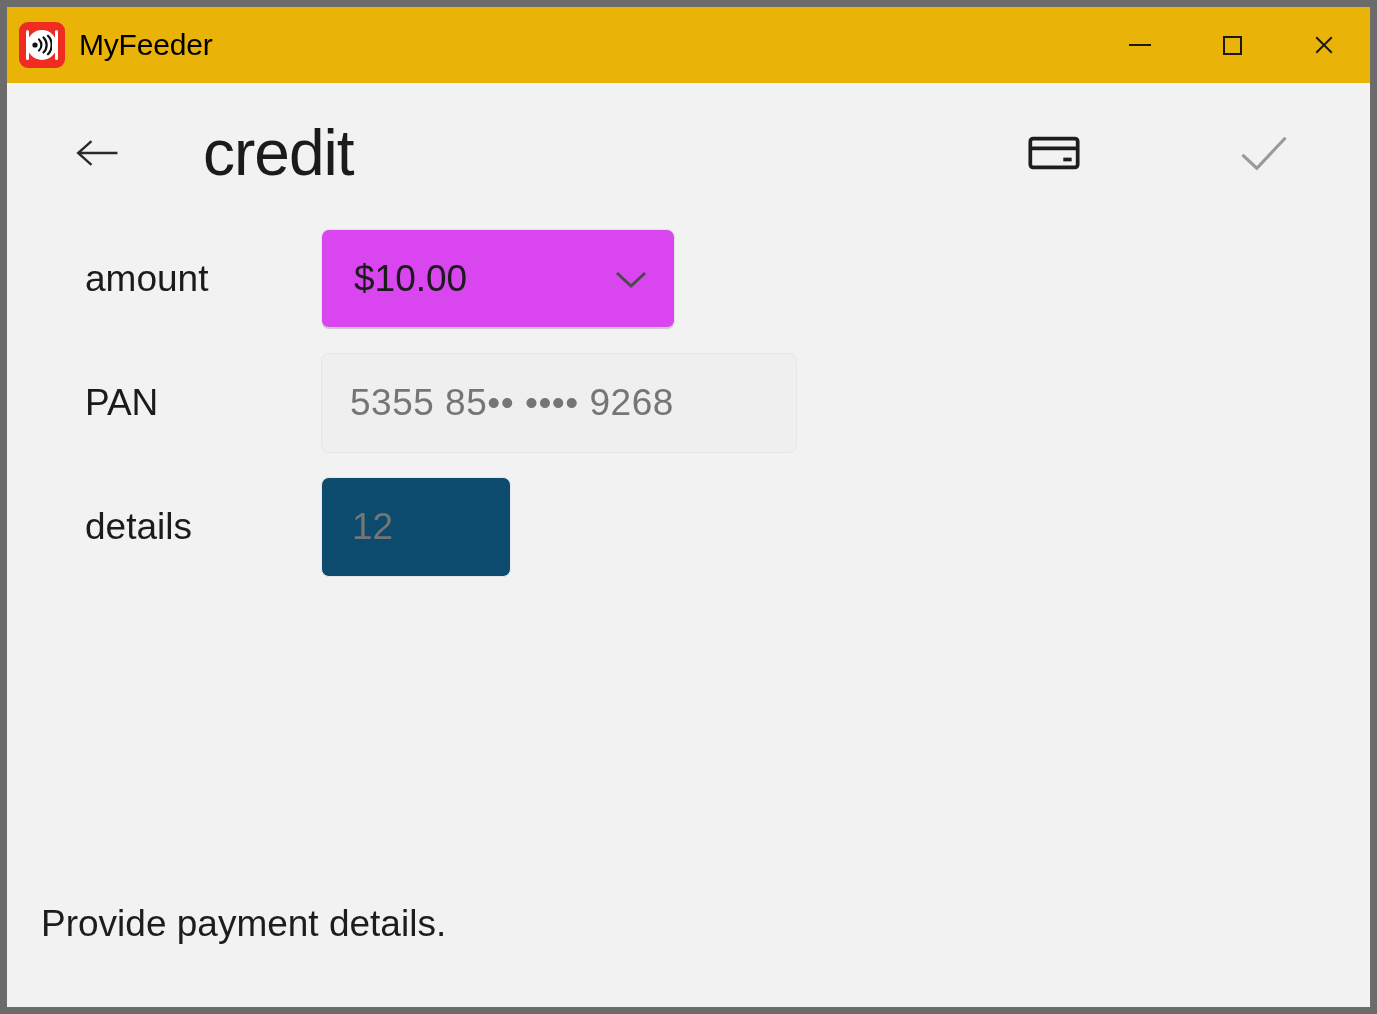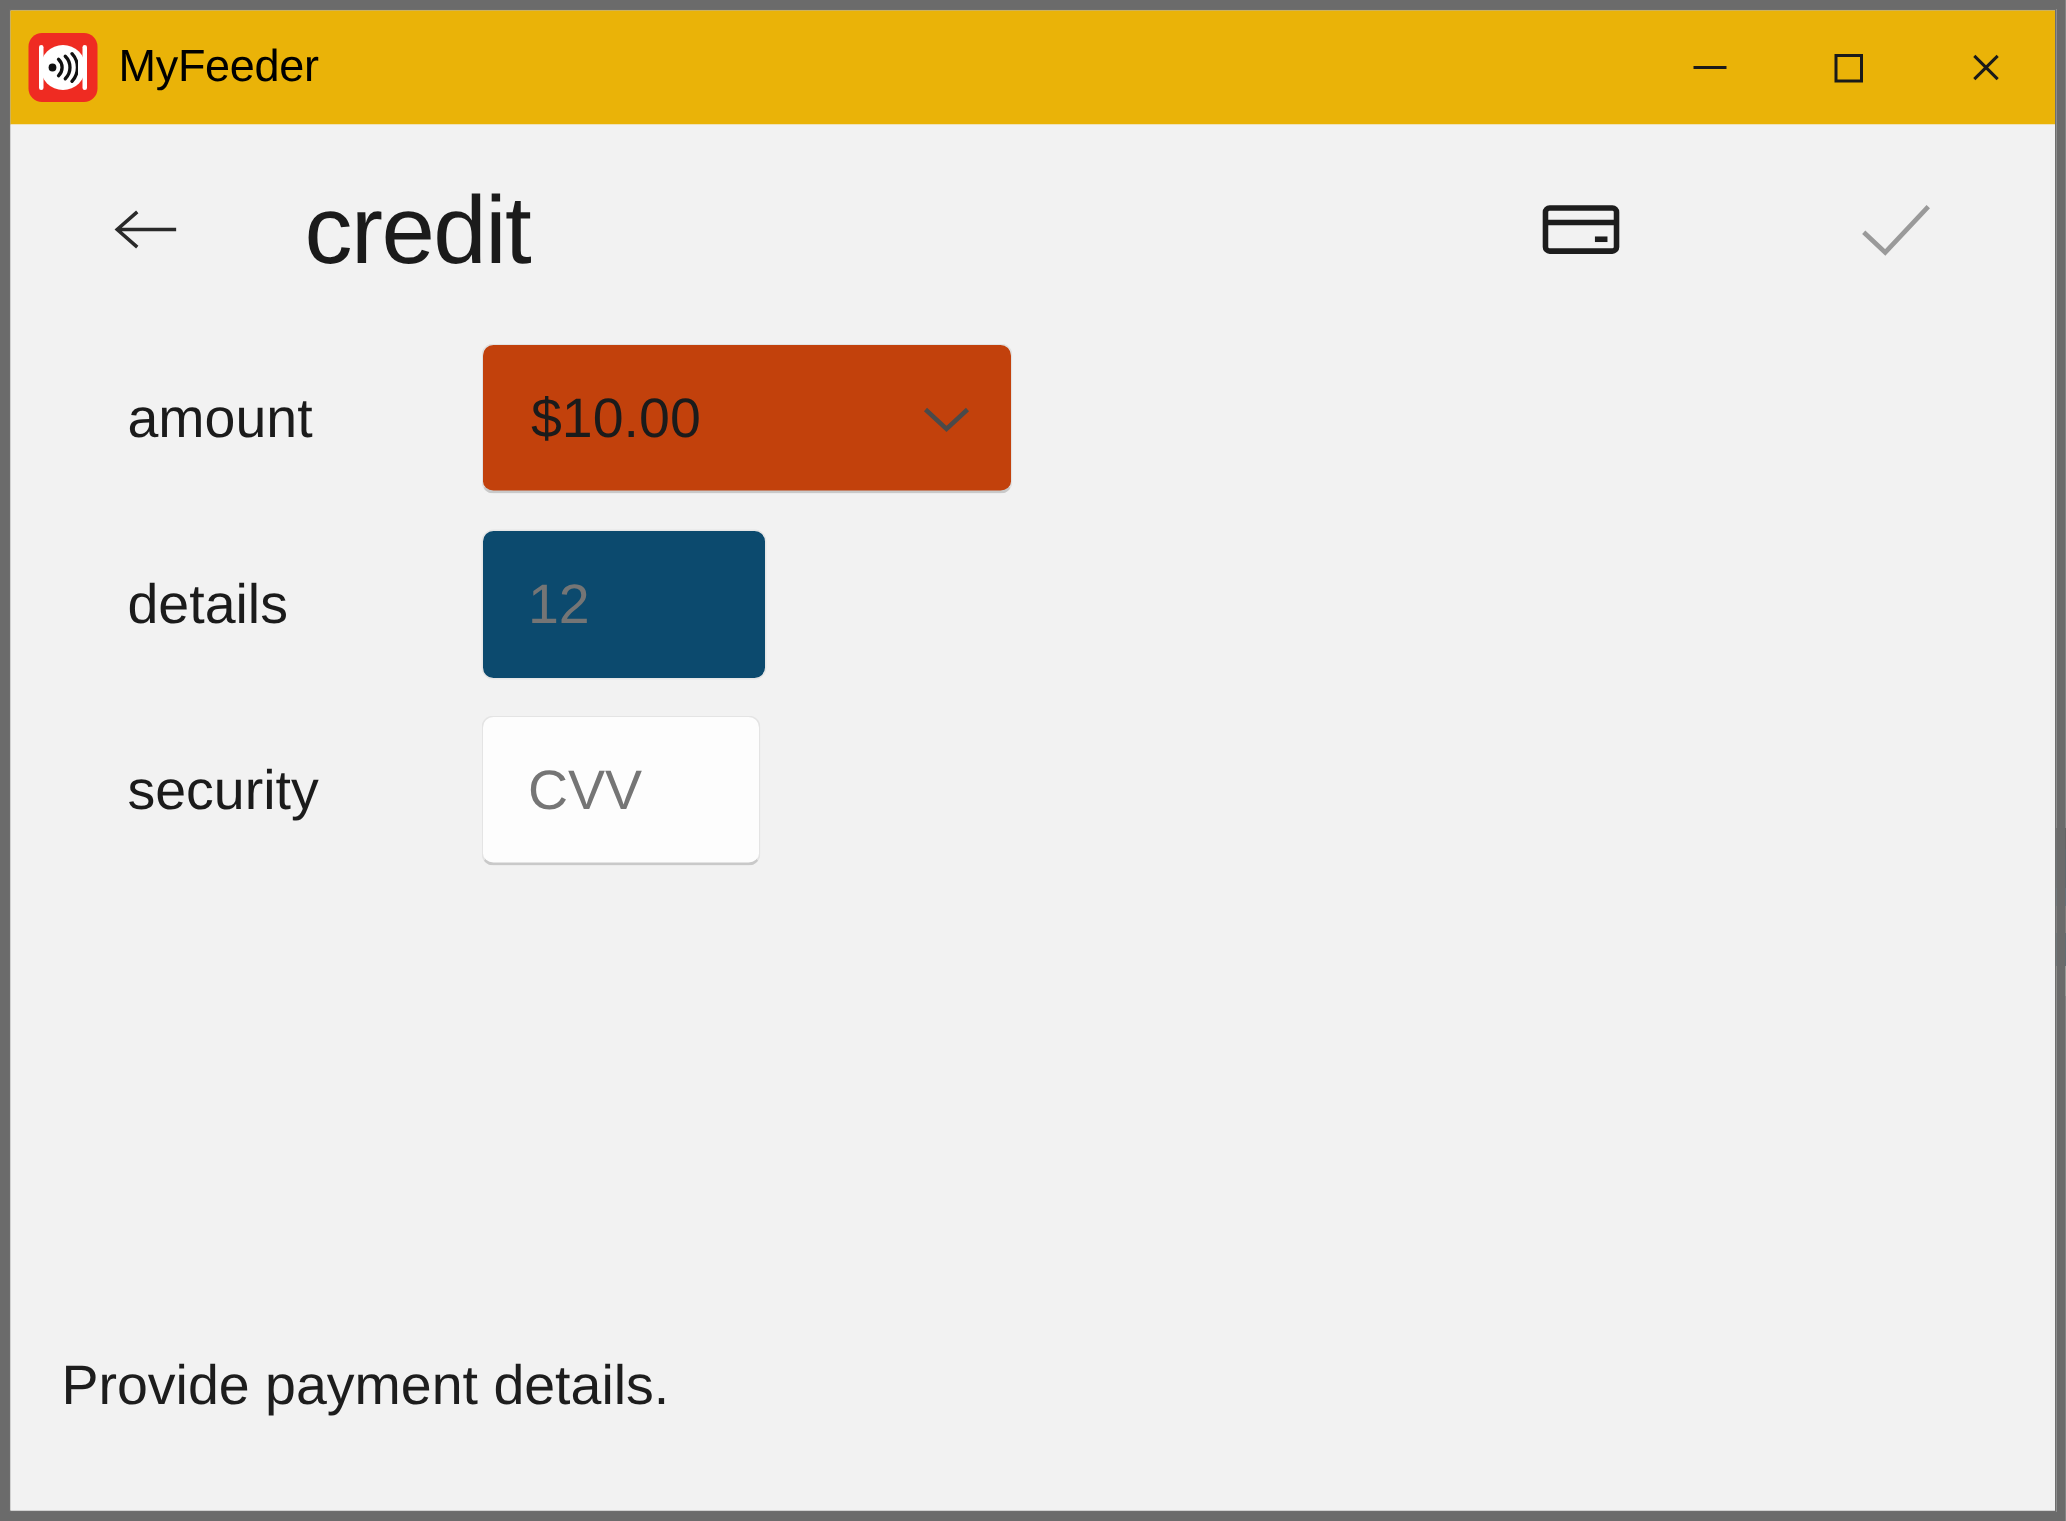--- a/index.html
+++ b/index.html
@@ -210,21 +210,21 @@
     font-family: "Liberation Sans", sans-serif;
     font-size: 37px;
     outline: none;
     display: flex;
     align-items: center;
   }
 
   
   #amount-select {
     width: 354px; height: 100px;
-    background: #c2410c;
+    background: #d946ef;
     border: 1px solid #e2e2e2;
     border-bottom: 2px solid #c9c9c9;
     padding: 0 26px 0 32px;
     justify-content: space-between;
     cursor: default;
     color: #1b1b1b;
   }
   #amount-value { color: #1b1b1b; }
 
   #cvv-input {
@@ -338,34 +338,34 @@
         <div class="control-group">
           <div class="fld" id="amount-select">
             <span id="amount-value">$10.00</span>
             <svg width="34" height="22" viewBox="0 0 34 22">
               <path d="M3 5 L17 18 L31 5" stroke="#4a4a4a" stroke-width="3" fill="none" stroke-linecap="butt" stroke-linejoin="miter"></path>
             </svg>
           </div>
         </div>
       </div>
 
+      <div class="form-row">
+        <div class="field-label">PAN</div>
+        <div class="control-group">
+          <input class="fld" id="pan-input" type="text" readonly="" placeholder="5355 85•• •••• 9268" style="">
+        </div>
+      </div>
 
       <div class="form-row">
         <div class="field-label">details</div>
         <div class="control-group">
           <input class="fld expiry-input" id="expiry-month-input" type="text" readonly="" placeholder="12" style="">
         </div>
       </div>
 
-      <div class="form-row">
-        <div class="field-label">security</div>
-        <div class="control-group">
-          <input class="fld" id="cvv-input" type="text" placeholder="CVV" style="">
-        </div>
-      </div>
 
     </div>
 
     <div id="status-bar">
       <div id="status-text">Provide payment details.</div>
     </div>
 
   </div>
 </div>
 

